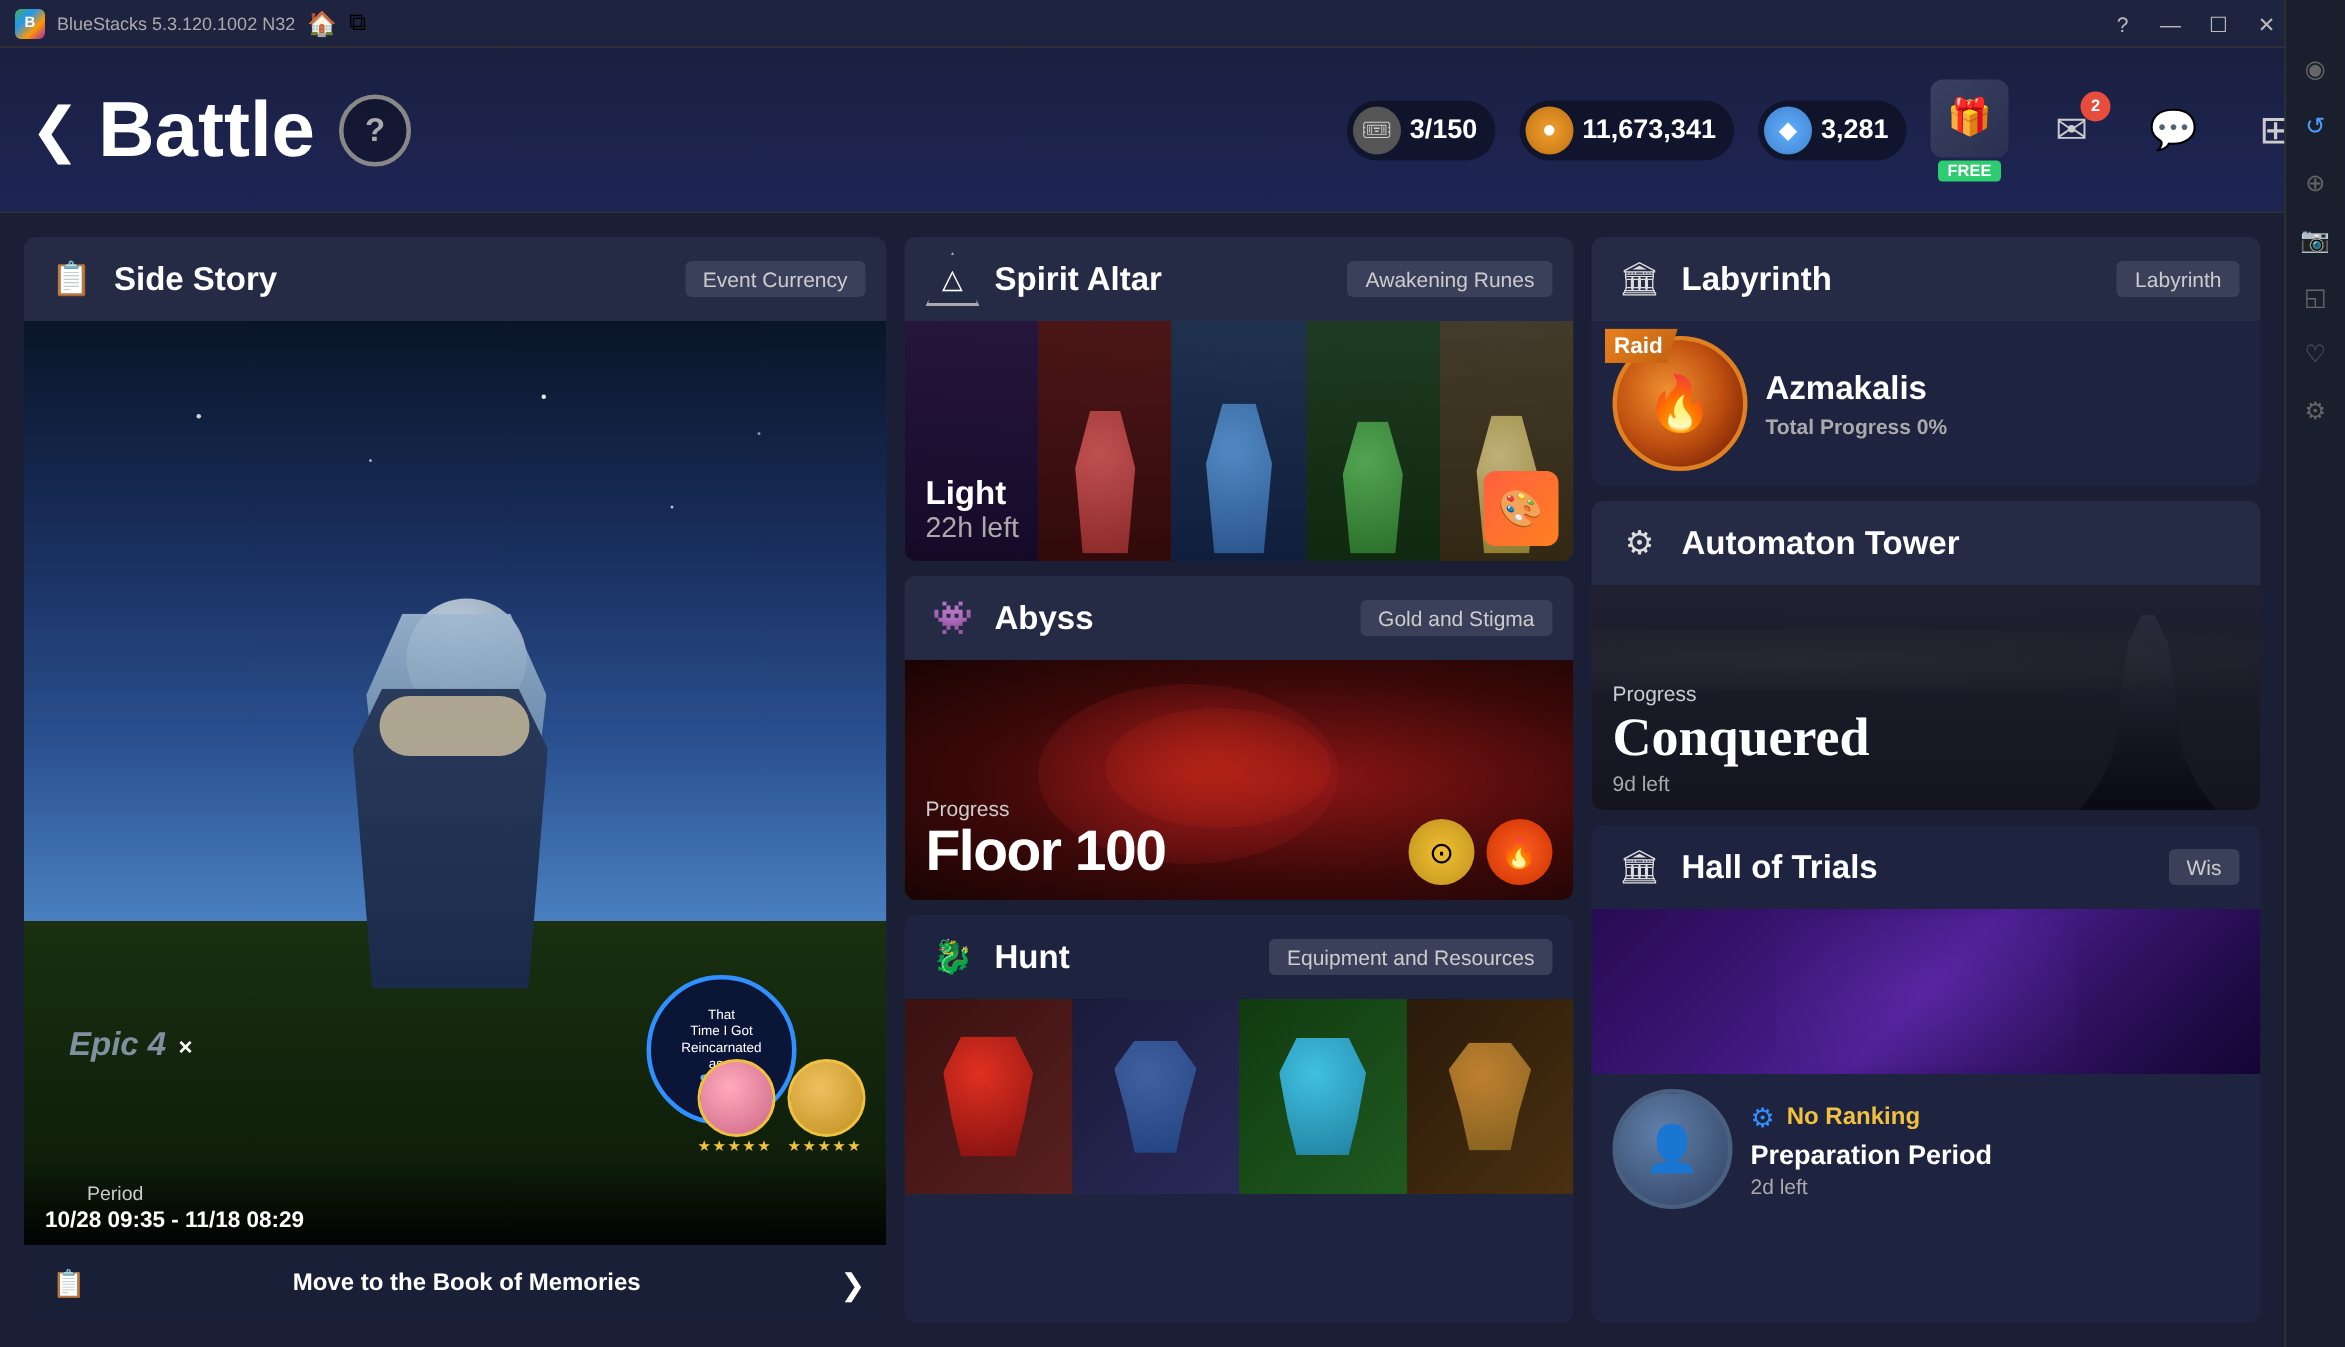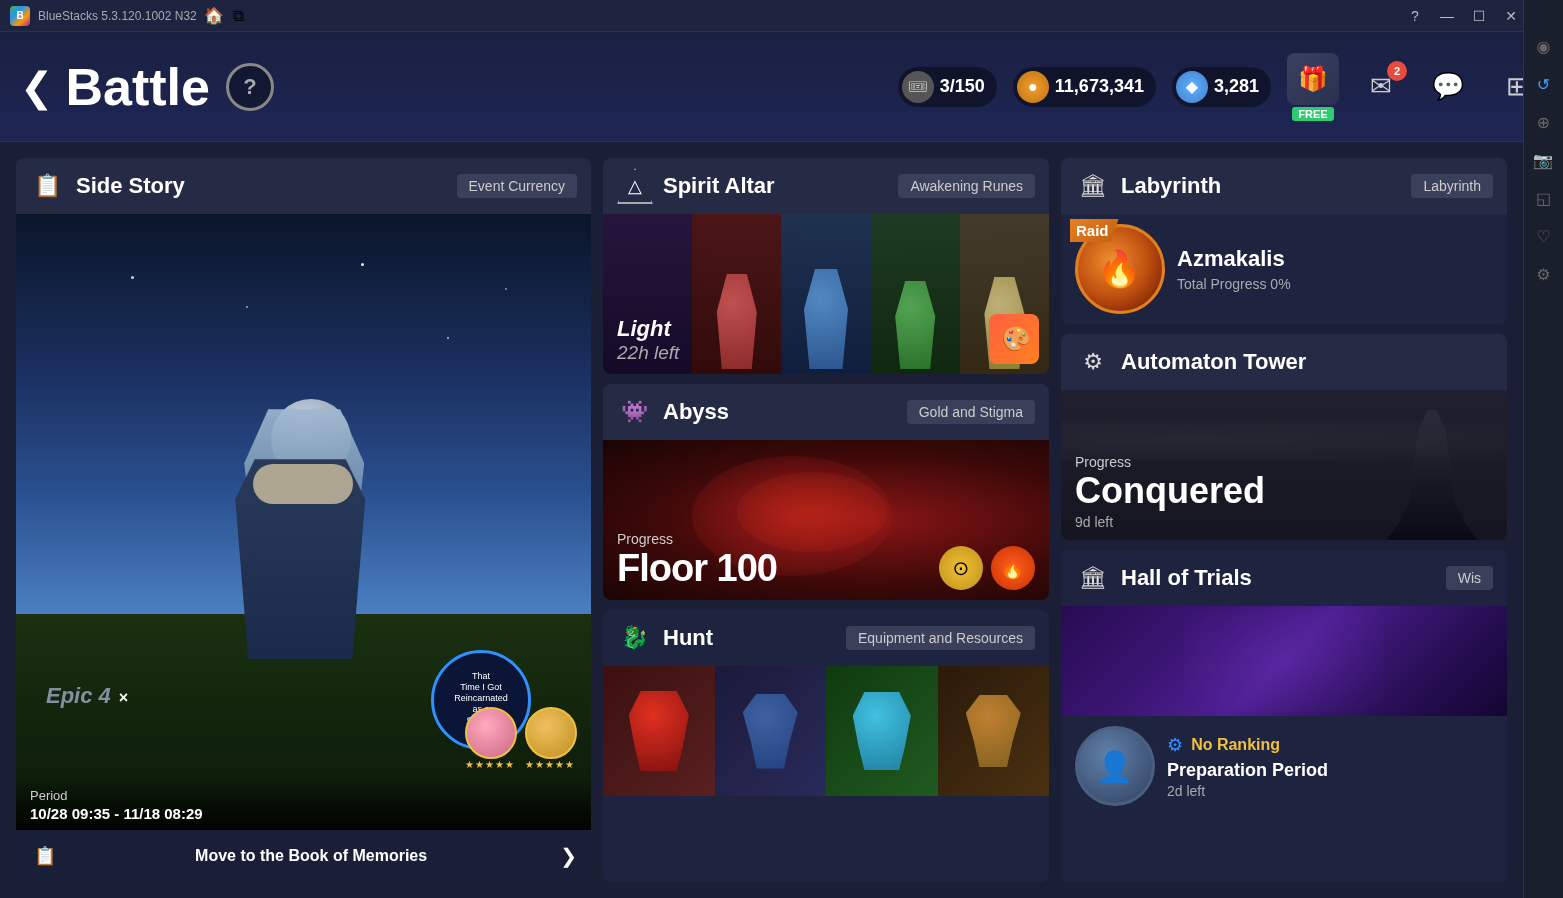--- a/index.html
+++ b/index.html
@@ -188,21 +188,21 @@
       background: linear-gradient(135deg, #0d1a3a 0%, #1a3a6a 30%, #0a2040 60%, #1a3a1a 100%);
       display: flex; align-items: center; justify-content: center;
       position: relative;
     }
     .story-overlay {
       position: absolute;
       bottom: 0; left: 0; right: 0;
       padding: 12px 14px 8px;
       background: linear-gradient(0deg, rgba(0,0,0,0.85) 0%, transparent 100%);
     }
-    .story-period-label { color: #ccc; font-size: 13px; }
+    .story-period-label { color: #ccc; font-size: 13px; margin-left: 28px; }
     .story-period-value { color: white; font-size: 15px; font-weight: 600; margin-top: 2px; }
     .story-chars {
       display: flex; gap: 8px; position: absolute; bottom: 60px; right: 14px;
     }
     .story-char-thumb {
       width: 52px; height: 52px; border-radius: 50%;
       border: 2px solid #f0c040;
       overflow: hidden;
     }
     .story-char-thumb.pink { background: radial-gradient(circle at 40% 35%, #ffaabb, #cc6688); }
@@ -232,21 +232,20 @@
     .spirit-altar-panel {
       background: #1e2340;
       border-radius: 8px;
       overflow: hidden;
     }
     .altar-image {
       position: relative;
       height: 160px;
       background: linear-gradient(135deg, #1a2030 0%, #2a3050 50%, #1a2030 100%);
       overflow: hidden;
-      font-style: italic;
     }
     .altar-chars {
       display: flex; width: 100%; height: 100%;
       align-items: flex-end;
     }
     .altar-char {
       flex: 1; height: 100%;
       display: flex; align-items: flex-end;
       justify-content: center;
       overflow: hidden;
@@ -366,39 +365,39 @@
       width: 90px; height: 90px;
       border-radius: 50%;
       background: radial-gradient(circle at 40% 40%, #f09030, #c05010, #601000);
       border: 3px solid #e08020;
       display: flex; align-items: center; justify-content: center;
       font-size: 36px;
       overflow: hidden;
     }
     .labyrinth-text { flex: 1; }
     .lab-name { color: white; font-size: 22px; font-weight: bold; }
-    .lab-progress { color: #aaa; font-size: 14px; margin-top: 4px; }
+    .lab-progress { color: #aaa; font-size: 14px; margin-top: 4px; font-weight: bold; }
 
     
     .automaton-panel {
       background: #1e2340;
       border-radius: 8px;
       overflow: hidden;
     }
     .automaton-image {
       height: 150px;
       background: linear-gradient(180deg, #2a2030 0%, #181820 100%);
       position: relative;
       overflow: hidden;
     }
     .auto-info {
       position: absolute; left: 14px; bottom: 10px;
     }
     .auto-progress-label { color: #ccc; font-size: 14px; }
-    .auto-status { color: white; font-size: 36px; font-weight: bold; }
+    .auto-status { color: white; font-size: 36px; font-weight: bold; font-family: Liberation Serif, serif; }
     .auto-time { color: #aaa; font-size: 14px; margin-top: 2px; }
 
     
     .hall-panel {
       background: #1e2340;
       border-radius: 8px;
       overflow: hidden;
       flex: 1;
     }
     .hall-content {

